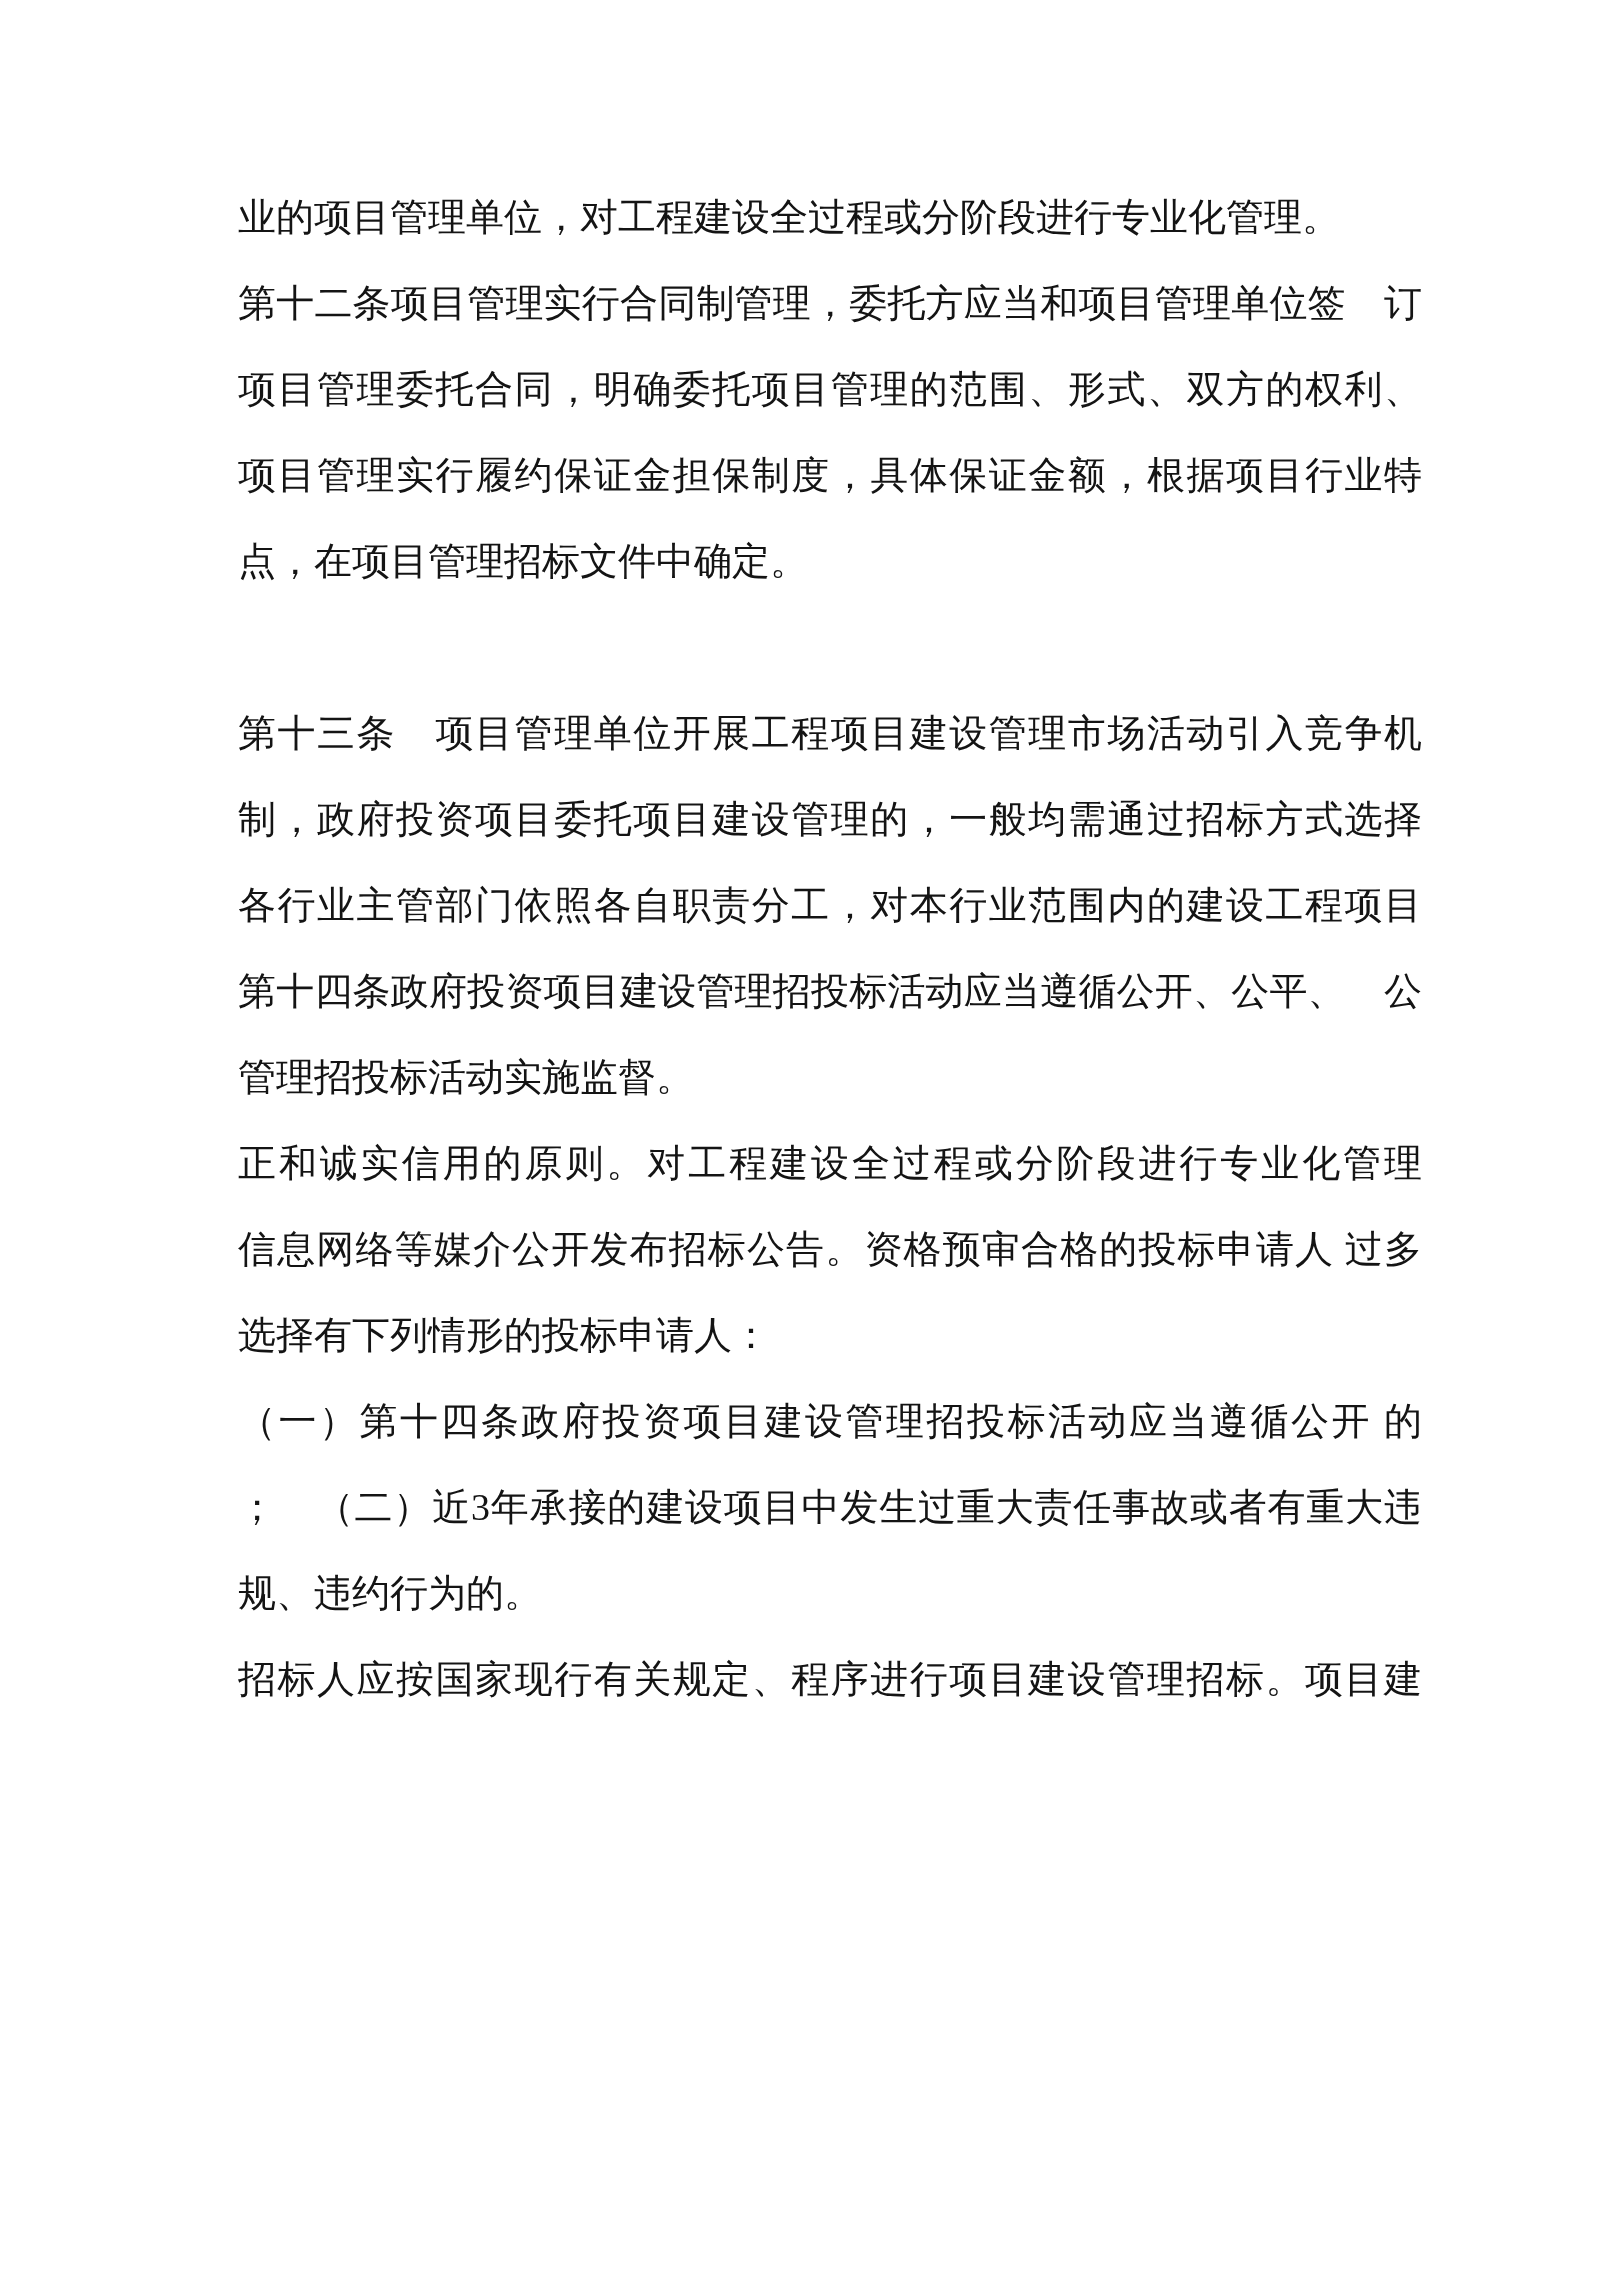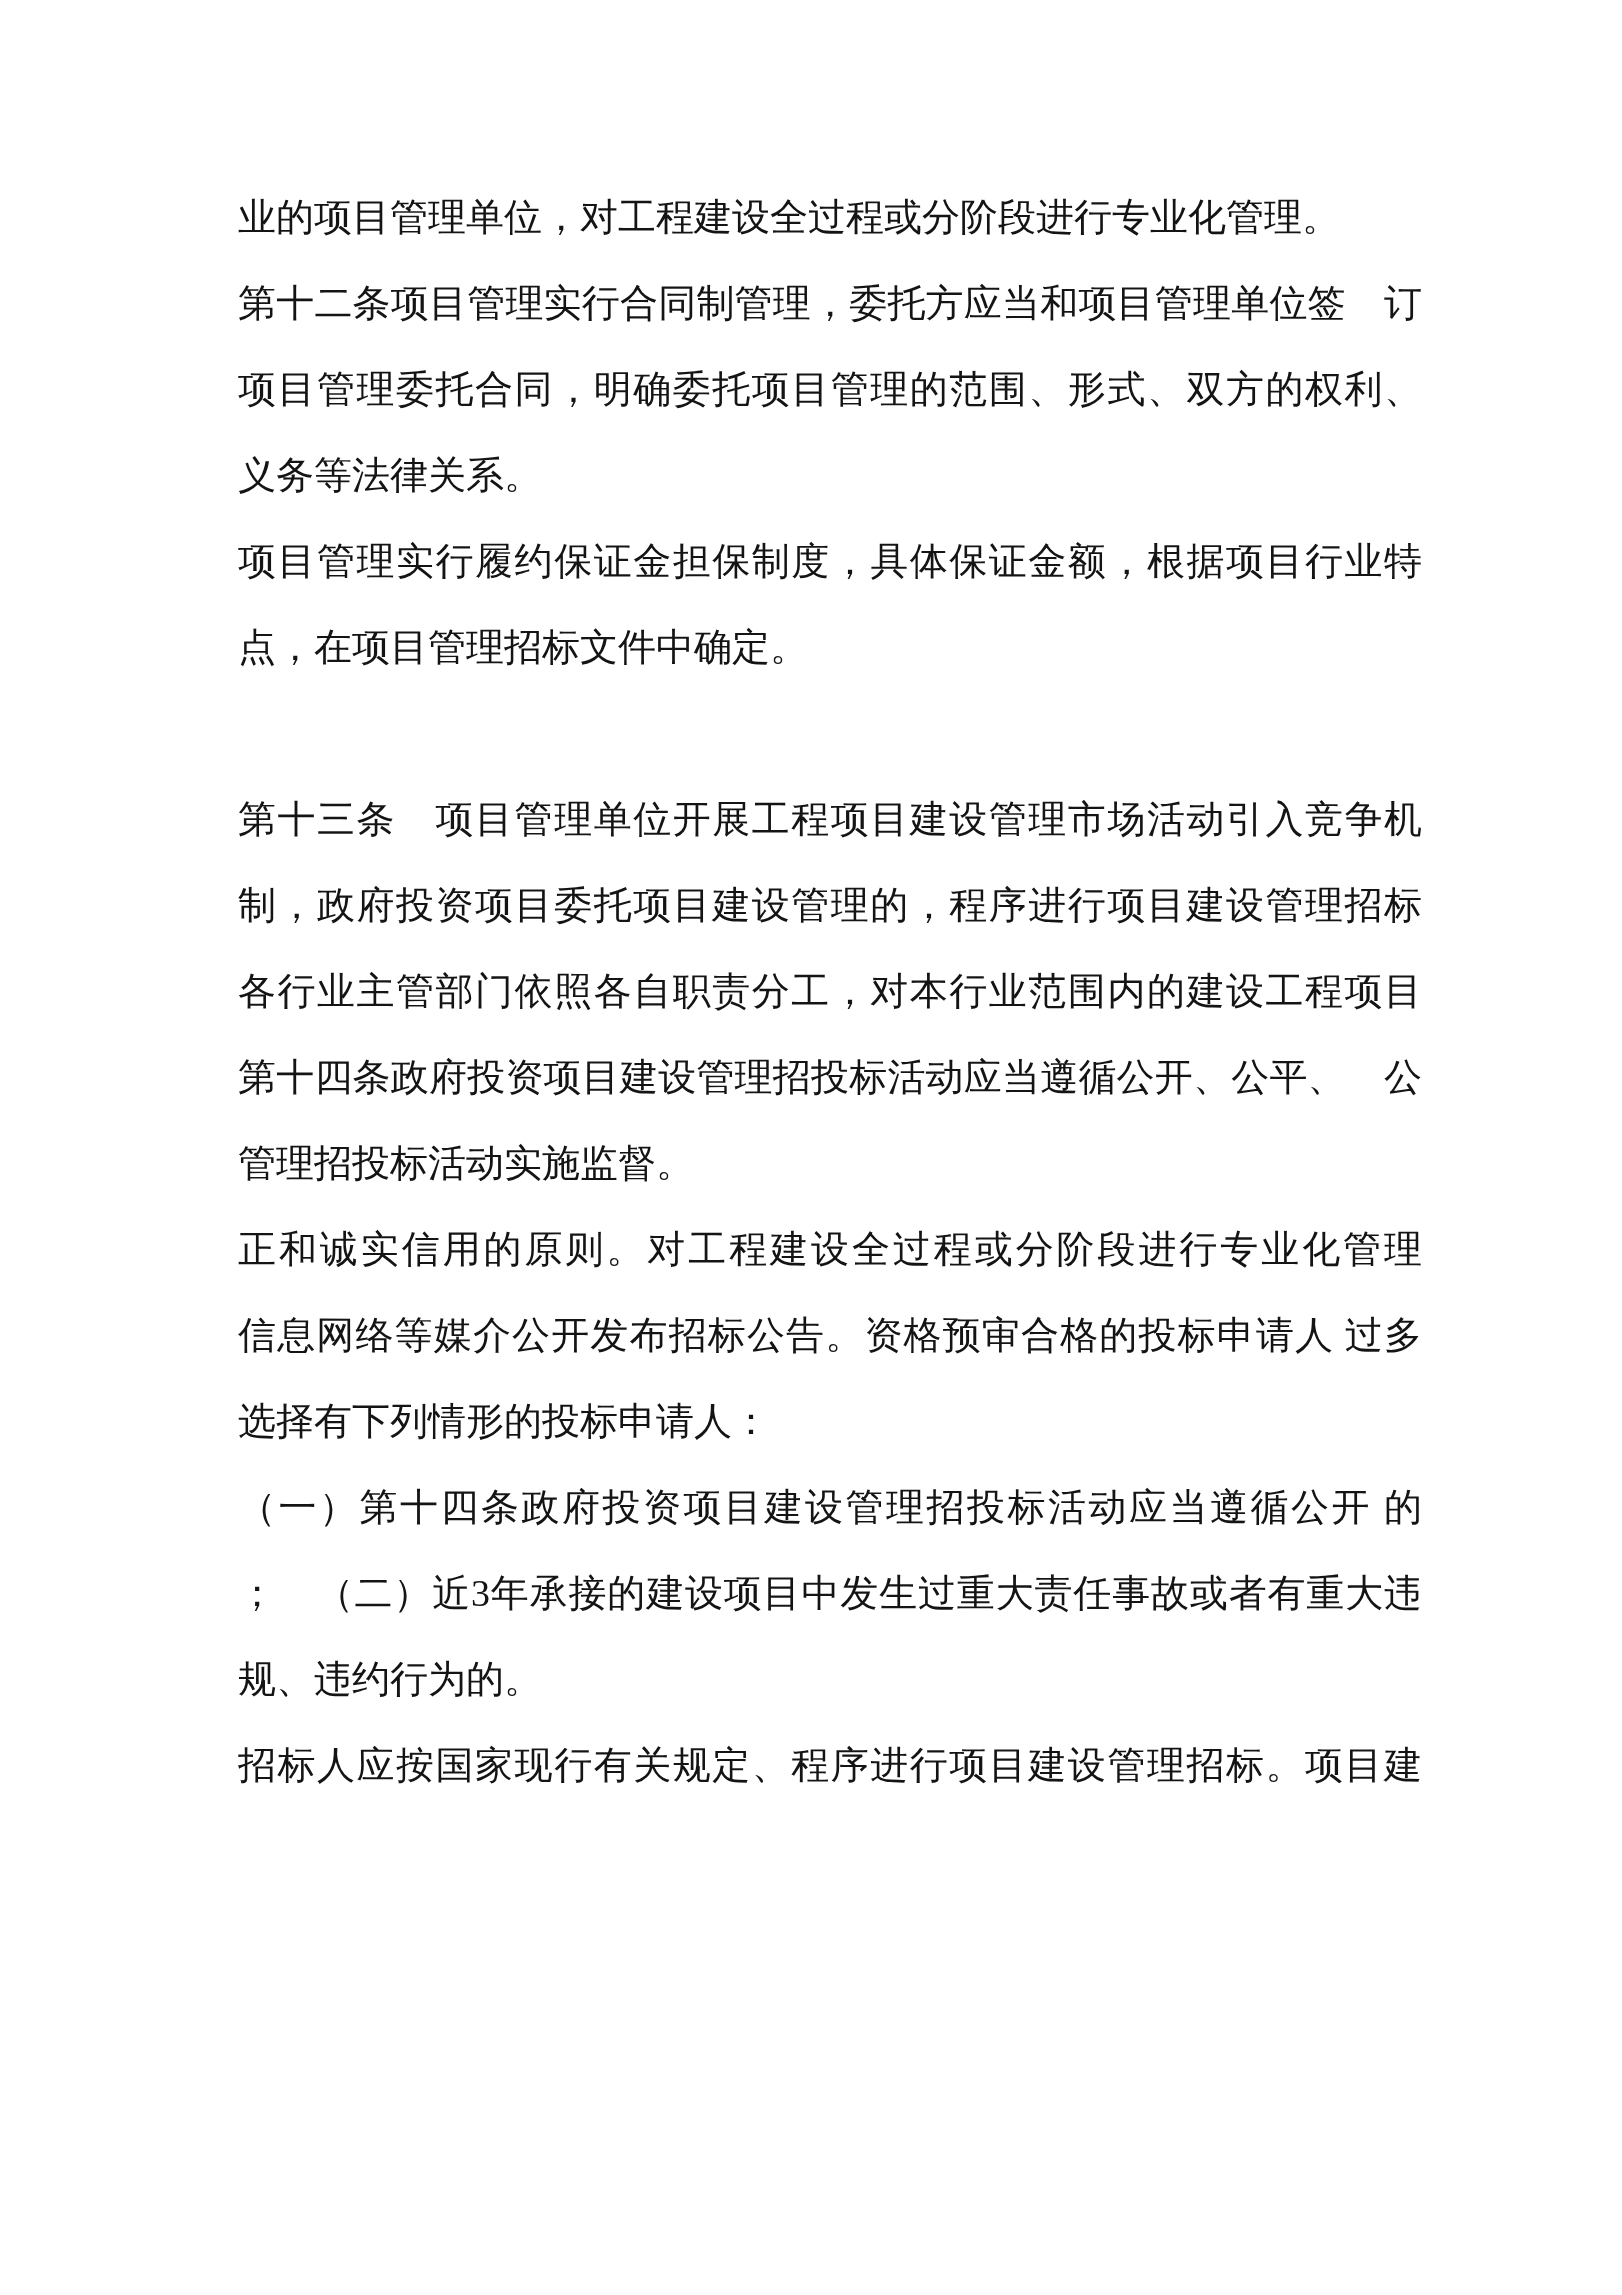--- a/index.html
+++ b/index.html
@@ -42,26 +42,25 @@
     }
   </style>
 </head>
 <body>
 
 <div class="page">
   <div class="text-block">
     <div class="line">业的项目管理单位，对工程建设全过程或分阶段进行专业化管理。</div>
     <div class="line just">第十二条项目管理实行合同制管理，委托方应当和项目管理单位签　订</div>
     <div class="line just">项目管理委托合同，明确委托项目管理的范围、形式、双方的权利、</div>
-    <div class="line">义务等法律关系。</div>
     <div class="line just">项目管理实行履约保证金担保制度，具体保证金额，根据项目行业特</div>
     <div class="line">点，在项目管理招标文件中确定。</div>
     <div class="line blank"></div>
     <div class="line just">第十三条　项目管理单位开展工程项目建设管理市场活动引入竞争机</div>
-    <div class="line just">制，政府投资项目委托项目建设管理的，程序进行项目建设管理招标</div>
+    <div class="line just">制，政府投资项目委托项目建设管理的，一般均需通过招标方式选择</div>
     <div class="line just">各行业主管部门依照各自职责分工，对本行业范围内的建设工程项目</div>
     <div class="line just">第十四条政府投资项目建设管理招投标活动应当遵循公开、公平、　公</div>
     <div class="line">管理招投标活动实施监督。</div>
     <div class="line just">正和诚实信用的原则。对工程建设全过程或分阶段进行专业化管理　刊、</div>
     <div class="line just">信息网络等媒介公开发布招标公告。资格预审合格的投标申请人 过多</div>
     <div class="line">选择有下列情形的投标申请人：</div>
     <div class="line just">（一）第十四条政府投资项目建设管理招投标活动应当遵循公开 的</div>
     <div class="line just">；　（二）近3年承接的建设项目中发生过重大责任事故或者有重大违</div>
     <div class="line">规、违约行为的。</div>
     <div class="line just">招标人应按国家现行有关规定、程序进行项目建设管理招标。项目建</div>

